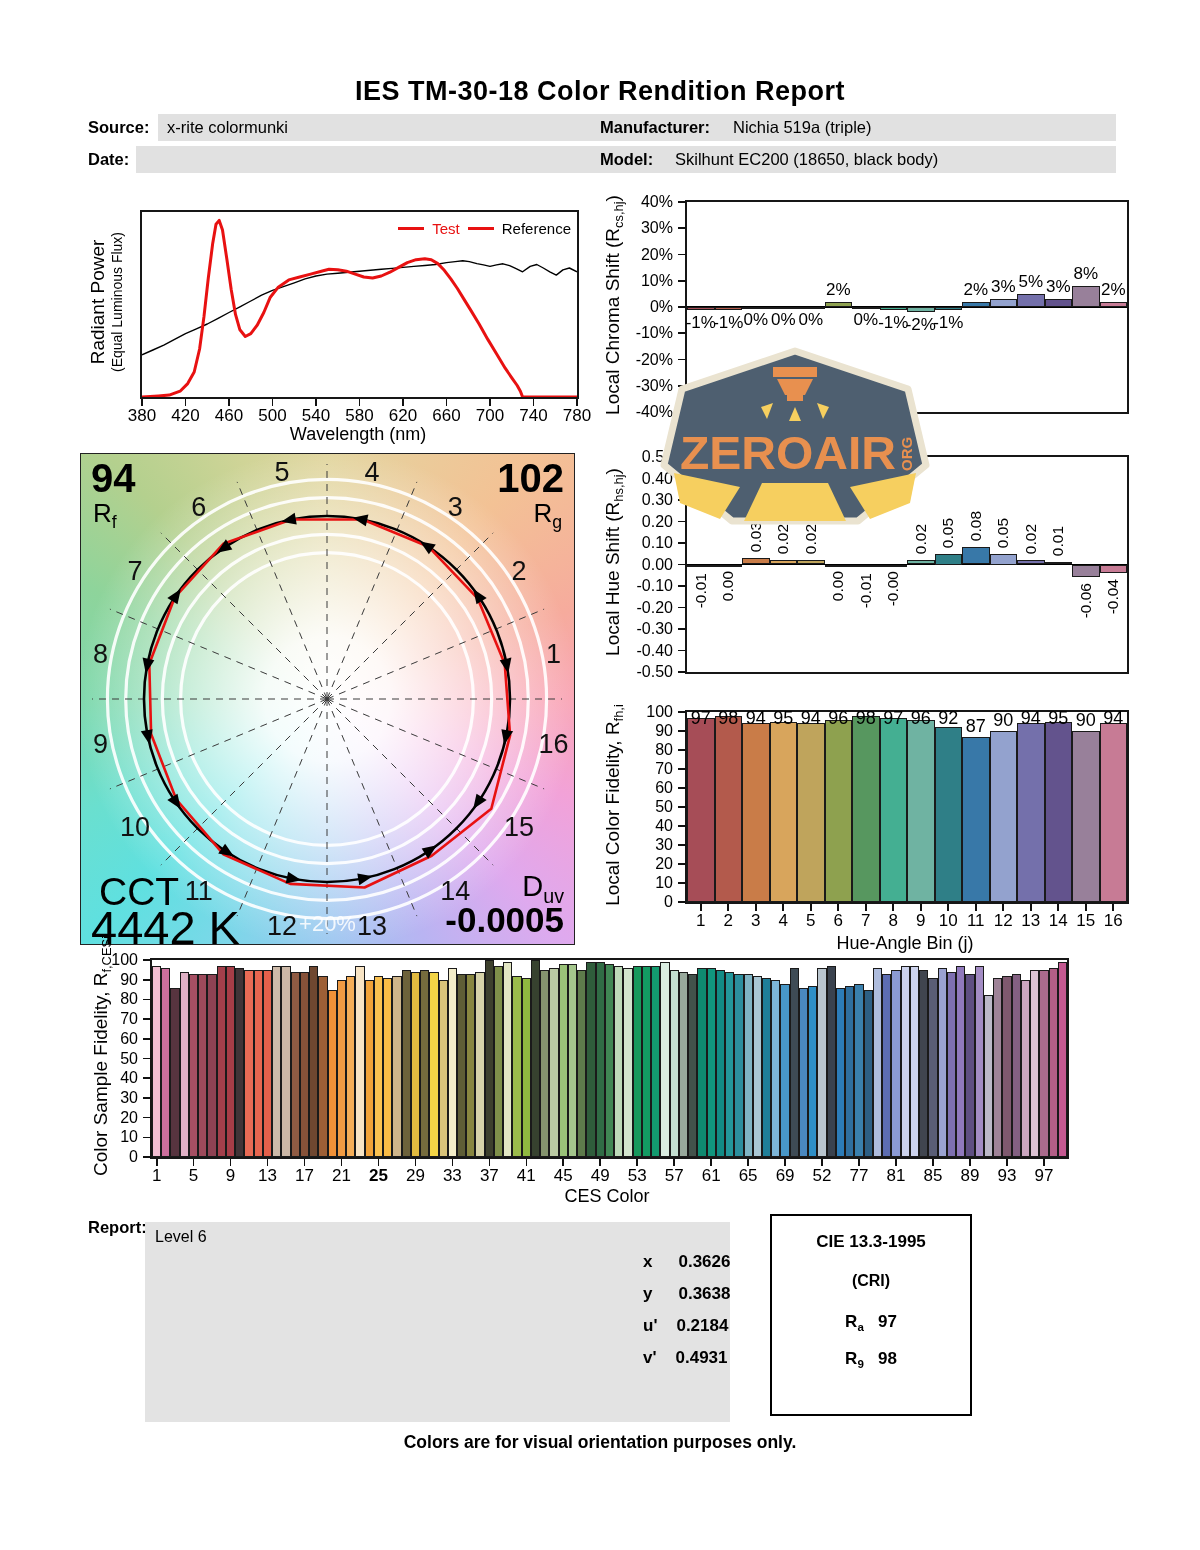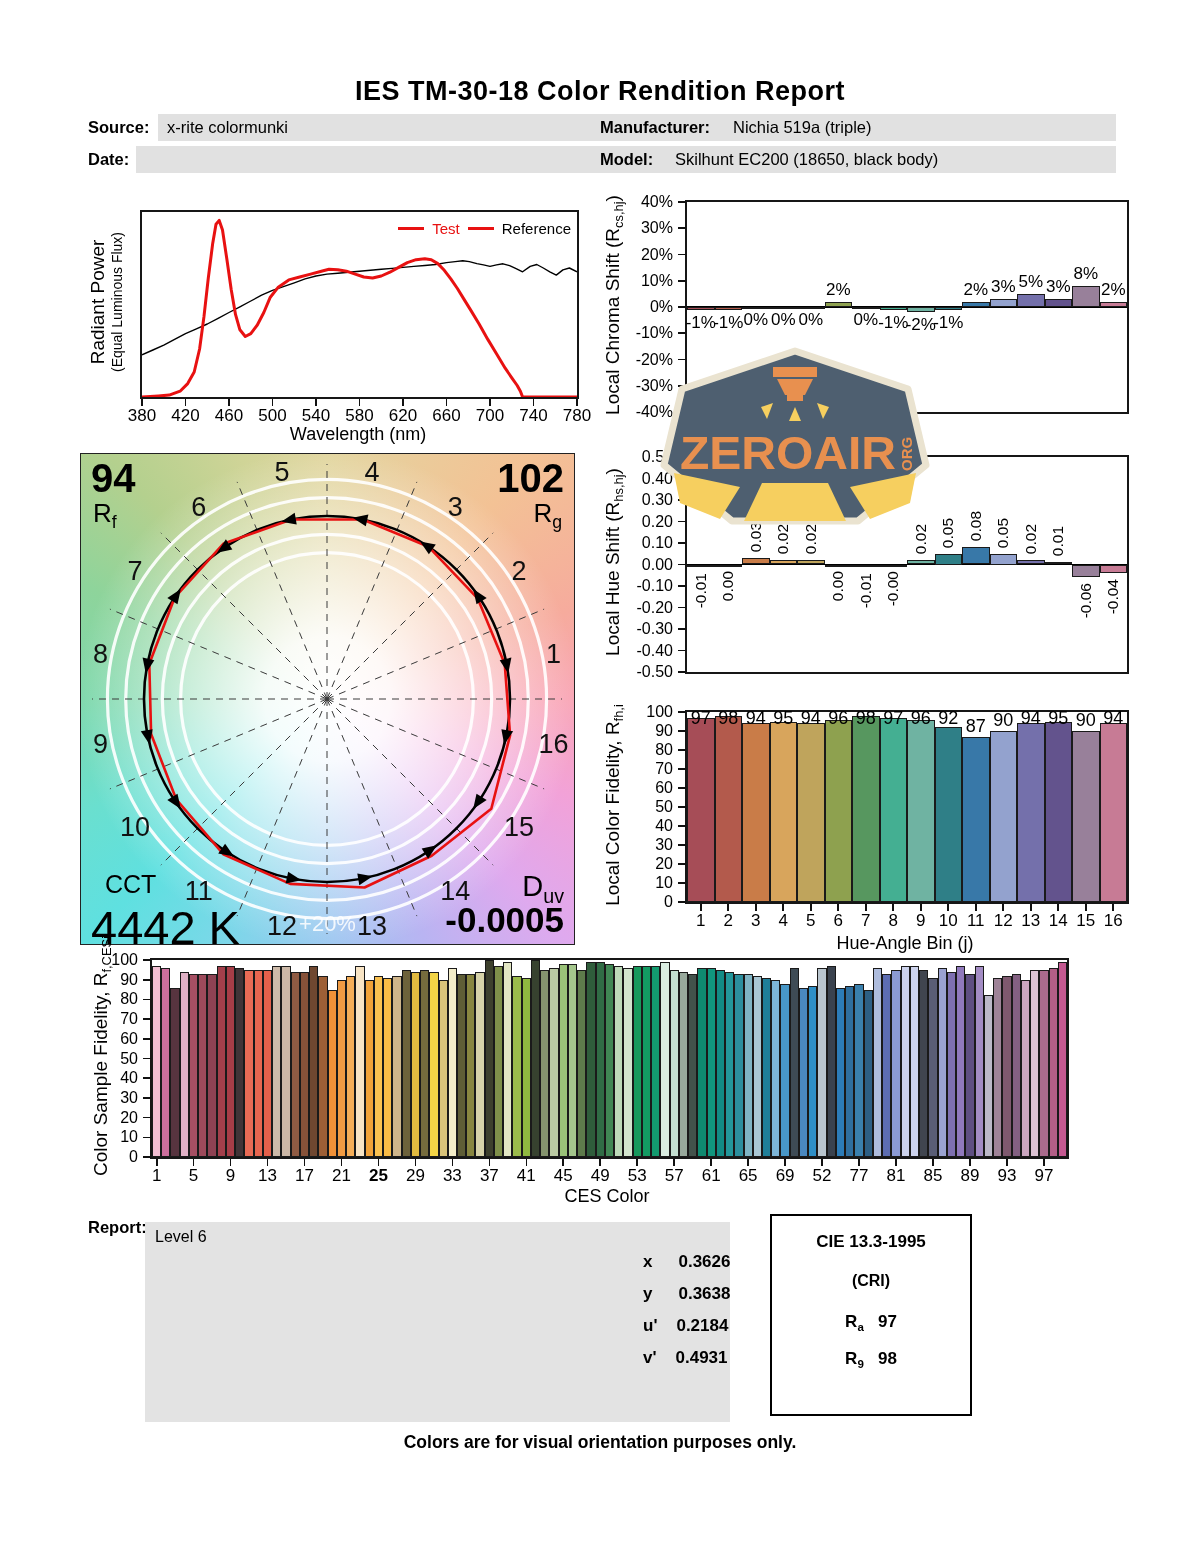--- a/index.html
+++ b/index.html
@@ -190,21 +190,21 @@
         <text x="200.9" y="480.6" text-anchor="middle" font-size="27" fill="#111">12</text>
         <text x="291.1" y="480.6" text-anchor="middle" font-size="27" fill="#111">13</text>
         <text x="374.3" y="446.1" text-anchor="middle" font-size="27" fill="#111">14</text>
         <text x="438.1" y="382.3" text-anchor="middle" font-size="27" fill="#111">15</text>
         <text x="472.6" y="299.1" text-anchor="middle" font-size="27" fill="#111">16</text>
       </svg>
     <div class="cvgcorner" style="left:10px;top:4px;font-size:40px;font-weight:bold">94</div>
     <div class="cvgcorner" style="left:12px;top:46px;font-size:26px"><span>R</span><sub>f</sub></div>
     <div class="cvgcorner" style="right:10px;top:4px;font-size:40px;font-weight:bold">102</div>
     <div class="cvgcorner" style="right:12px;top:46px;font-size:26px"><span>R</span><sub>g</sub></div>
-    <div class="cvgcorner" style="left:24px;top:418px;font-size:25px">CCT</div>
+    <div class="cvgcorner" style="left:18px;top:418px;font-size:39px">CCT</div>
     <div class="cvgcorner" style="left:10px;top:450px;font-size:47px;font-weight:normal">4442 K</div>
     <div class="cvgcorner" style="right:10px;top:418px;font-size:29px"><span>D</span><sub>uv</sub></div>
     <div class="cvgcorner" style="right:10px;top:448px;font-size:35px;font-weight:bold">-0.0005</div>
     <div class="cvgcorner" style="left:50%;top:459px;transform:translateX(-50%);font-size:22px;color:rgba(255,255,255,.85)">+20%</div>
   </div>
 
   <div class="ylab" style="left:614px;top:562px">
     <span>Local Hue Shift (R</span><sub>hs,hj</sub><span>)</span>
   </div>
   <div class="plot" id="hue" style="left:685px;top:455px;width:440px;height:215px">

